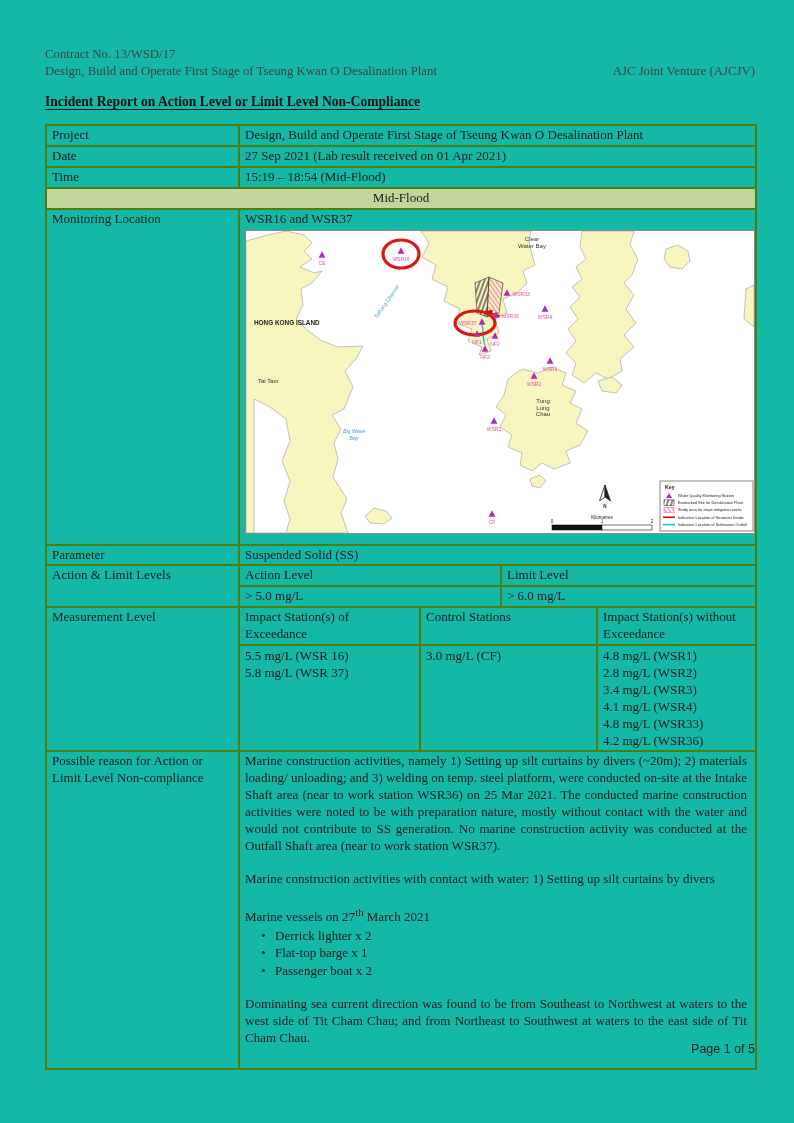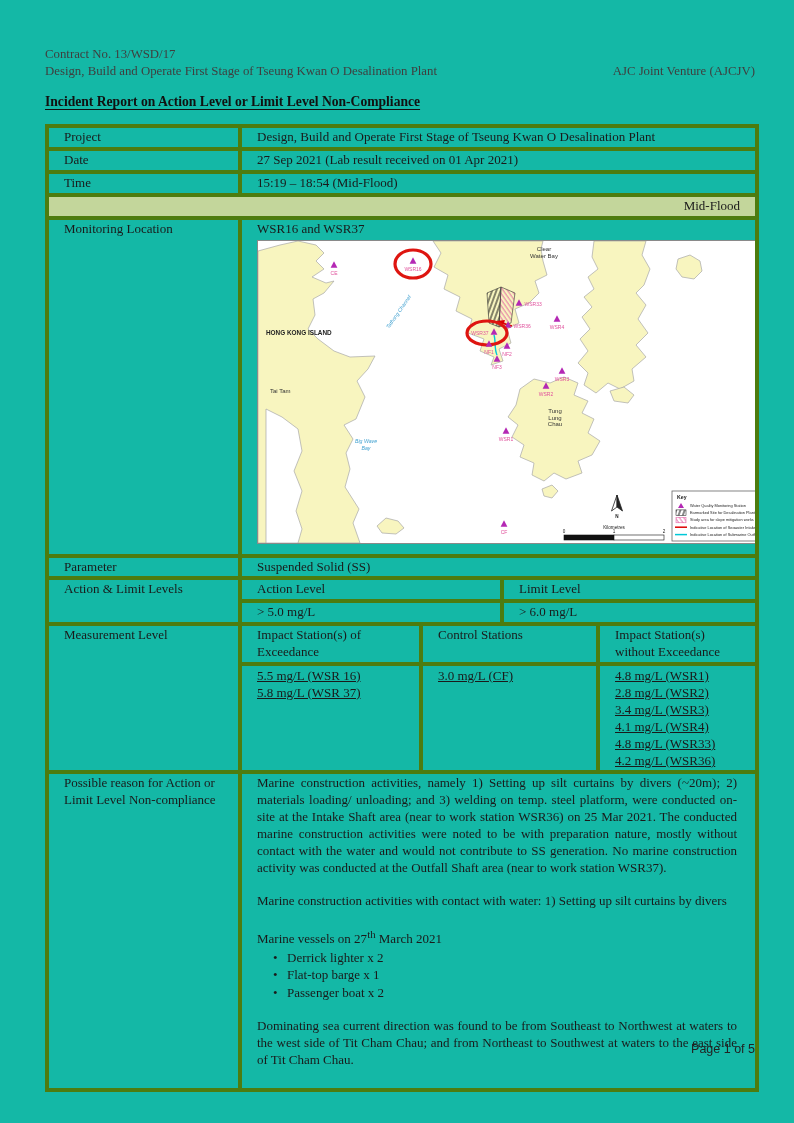--- a/index.html
+++ b/index.html
@@ -5,27 +5,27 @@
   html,body{margin:0;padding:0;background:#e8e8e8;}
   .page{position:relative;width:794px;height:1123px;background:#14b8a6;margin:0 auto;
         font-family:"Liberation Serif",serif;color:#1a1a1a;overflow:hidden;}
   .content{position:absolute;left:45px;top:46px;width:710px;}
   .hdr{font-size:12.8px;line-height:1.3;color:#3f3f3f;}
   .hdr-row2{display:flex;justify-content:space-between;}
   .doc-title{margin-top:15px;font-size:13.6px;font-weight:bold;text-decoration:underline;
              text-underline-offset:3px;color:#111;}
   table.main{margin-top:14px;width:710px;border-collapse:collapse;table-layout:fixed;
              border:2px solid #000;}
-  table.main td{border:4px solid #4d7c0f;padding:1px 15px;font-size:13px;line-height:1.3;
+  table.main td{border:2px solid #4d7c0f;padding:1px 5px;font-size:13px;line-height:1.3;
                 vertical-align:top;overflow:hidden;}
-  td.banner{background:#c3d69b;text-align:right;}
+  td.banner{background:#c3d69b;text-align:center;}
   .mapwrap{margin:2px 0 4px 0;width:508px;}
   .mapframe{border:1px solid #8a8a8a;background:#fff;}
   .mhead{min-height:34px;}
-  .vlist div{line-height:17px;text-decoration:underline;}
+  .vlist div{line-height:17px;}
   .reason p{margin:0 3px 17px 0;text-align:justify;}
   .reason p.tight{margin:0;}
   .reason .bullets{margin:0 0 17px 0;}
   .bullet-row{display:flex;line-height:17.5px;}
   .bullet-row .b{width:14px;padding-left:16px;flex:none;}
   .footer{position:absolute;left:45px;top:1042px;width:710px;text-align:right;
           font-family:"Liberation Sans",sans-serif;font-size:12.5px;color:#222;}
   
   .stn-label{font-family:"Liberation Sans",sans-serif;font-size:5px;fill:#e0519c;}
   .land-label{font-family:"Liberation Sans",sans-serif;font-size:6px;fill:#333;}

